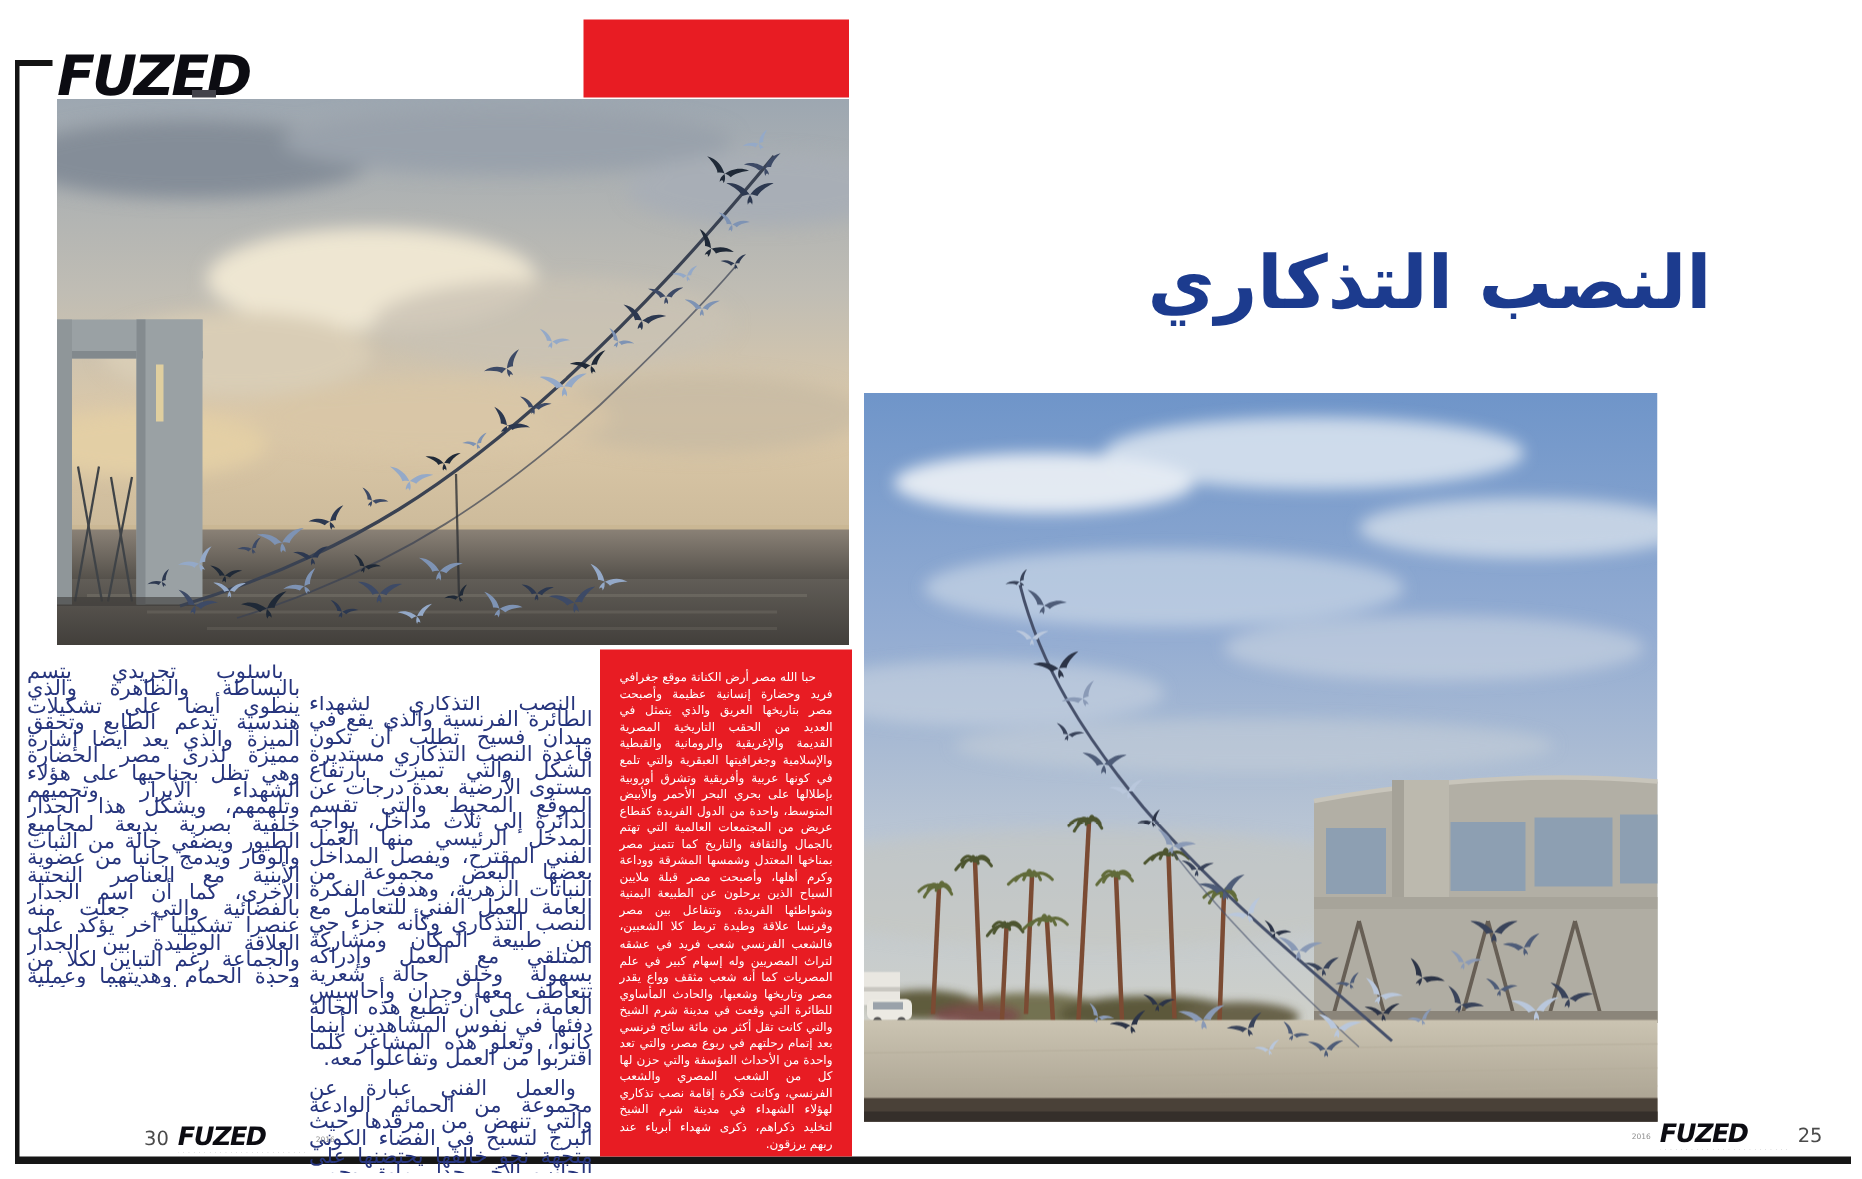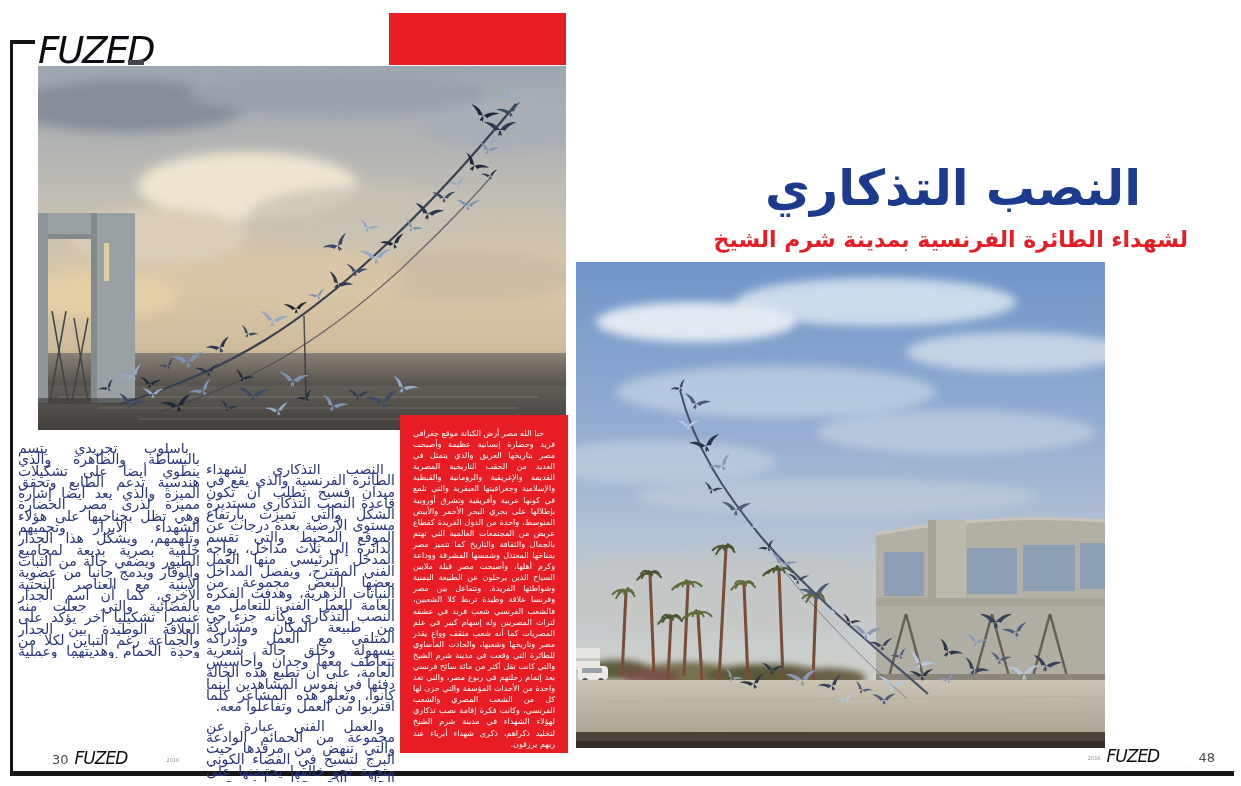--- a/index.html
+++ b/index.html
@@ -4,49 +4,49 @@
 <style>
   html,body{margin:0;padding:0;background:#ffffff;}
   .spread{position:relative;width:1241px;height:786px;background:#fff;overflow:hidden;
           font-family:"DejaVu Sans",sans-serif;}
   
   .frame-left{position:absolute;left:10px;top:40px;width:3px;height:733px;background:#141414;}
   .frame-arm{position:absolute;left:10px;top:40px;width:25px;height:4px;background:#141414;}
   .bottom-rule{position:absolute;left:10px;top:771px;width:1224px;height:5px;background:#161616;}
   
   .logo{line-height:1;}
-  .logo .logo-text{font-weight:normal;font-style:italic;letter-spacing:-2px;color:#0c0c12;display:inline-block;}
+  .logo .logo-text{font-weight:bold;font-style:italic;letter-spacing:-2px;color:#0c0c12;display:inline-block;}
   .logo .logo-tagline{display:block;color:#8a8a8a;white-space:nowrap;overflow:hidden;}
   .logo-top{position:absolute;left:38px;top:32px;width:132px;}
   .logo-top .logo-text{font-size:37px;}
   .logo-top .logo-tagline{font-size:4px;letter-spacing:1.4px;margin-top:1px;}
   .logo-top .logo-badge{position:absolute;right:26px;bottom:9px;width:16px;height:5px;background:#43434b;}
   
   .red-top-bar{position:absolute;left:389px;top:13px;width:177px;height:52px;background:var(--accent-red,#e81c23);}
-  .red-block{position:absolute;left:400px;top:415px;width:168px;height:338px;background:var(--accent-red,#e81c23);
+  .red-block{position:absolute;left:400px;top:433px;width:168px;height:338px;background:var(--accent-red,#e81c23);
              padding:13px 13px 10px;box-sizing:border-box;overflow:hidden;}
   .red-block p{margin:0;direction:rtl;text-align:justify;text-align-last:right;text-indent:11px;
                color:#ffffff;font-size:8px;line-height:11.1px;}
   
   .photo-left{position:absolute;left:38px;top:66px;width:528px;height:364px;}
   .photo-right{position:absolute;left:576px;top:262px;width:529px;height:486px;}
   .photo-left svg,.photo-right svg{display:block;width:100%;height:100%;}
   
   .col{position:absolute;overflow:hidden;}
   .col-left{left:18px;top:443px;width:182px;height:215px;}
   .col-mid{left:206px;top:464px;width:189px;height:318px;}
   .col p{margin:0 0 8px;direction:rtl;text-align:justify;text-align-last:right;text-indent:11px;
          color:var(--body-navy,#27357d);font-size:14px;line-height:11.3px;}
   
   .title{position:absolute;top:160px;right:100px;margin:0;direction:rtl;white-space:nowrap;
          font-size:49px;font-weight:bold;color:var(--title-navy,#1c3b8e);letter-spacing:0;}
   .subtitle{position:absolute;top:227px;right:53px;margin:0;direction:rtl;white-space:nowrap;
             font-size:22px;font-weight:bold;color:var(--accent-red,#e81c23);}
   
-  .footer{position:absolute;display:flex;align-items:flex-end;gap:6px;}
+  .footer{position:absolute;display:flex;align-items:flex-end;gap:6px;margin-left:44px;}
   .footer-left{left:52px;top:750px;}
   .footer-right{right:26px;top:748px;}
   .pagenum{font-size:13px;color:#4a4a4a;line-height:1;padding-bottom:4px;}
   .logo-small{position:relative;}
   .logo-small .logo-text{font-size:17px;letter-spacing:-1px;}
   .logo-small .logo-tagline{font-size:3px;letter-spacing:0.8px;}
   .year{font-size:5px;color:#8d8d8d;line-height:1;padding-bottom:7px;}
 </style>
 </head>
 <body>
@@ -191,21 +191,20 @@
   <div class="footer footer-left">
     <span class="pagenum">30</span>
     <span class="logo logo-small">
       <span class="logo-text">FUZED</span>
       <span class="logo-tagline">· · · · · · · · · · · · · · · · · · · · · · · · ·</span>
     </span>
     <span class="year">2016</span>
   </div>
 
   <h1 class="title">النصب التذكاري</h1>
-  <h2 class="subtitle">لشهداء الطائرة الفرنسية بمدينة شرم الشيخ</h2>
 
   <div class="photo-right">
     <svg viewBox="0 0 529 486" preserveAspectRatio="none">
       <defs>
         <linearGradient id="skyR" x1="0" y1="0" x2="0" y2="1">
           <stop offset="0" stop-color="#6f95c9"></stop>
             <stop offset="0.38" stop-color="#93acd2"></stop>
           <stop offset="0.72" stop-color="#bcc7d4"></stop>
             <stop offset="1" stop-color="#cfd0c9"></stop>
         </linearGradient>
@@ -402,16 +401,16 @@
         </g>
     </svg>
   </div>
 
   <div class="footer footer-right">
     <span class="year">2016</span>
     <span class="logo logo-small">
       <span class="logo-text">FUZED</span>
       <span class="logo-tagline">· · · · · · · · · · · · · · · · · · · · · · · · ·</span>
     </span>
-    <span class="pagenum">48</span>
+    <span class="pagenum">25</span>
   </div>
 
 </div>
 
 </body></html>

